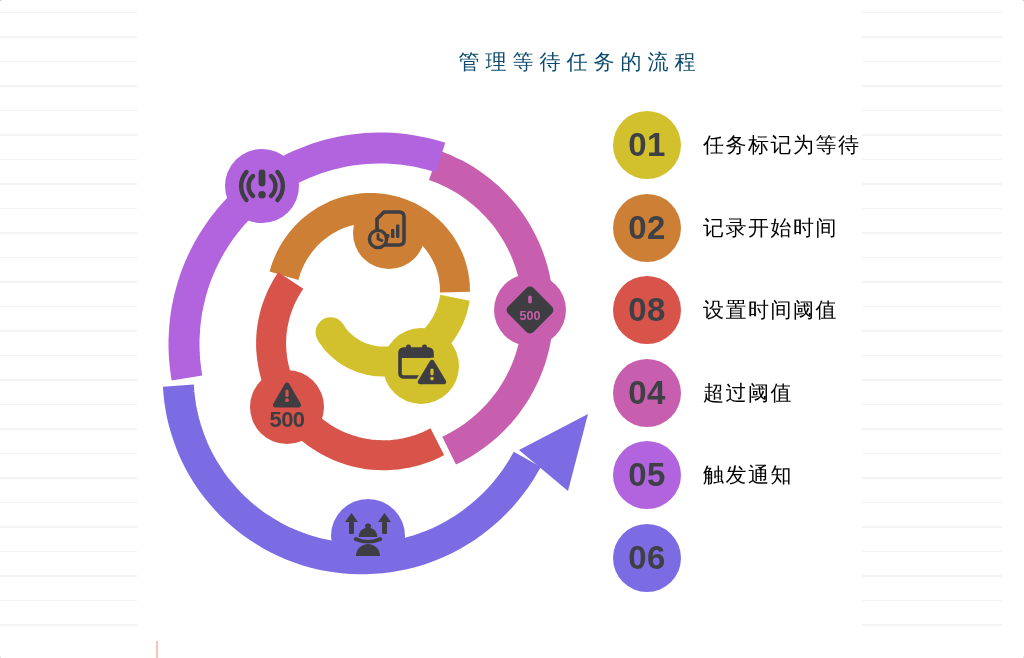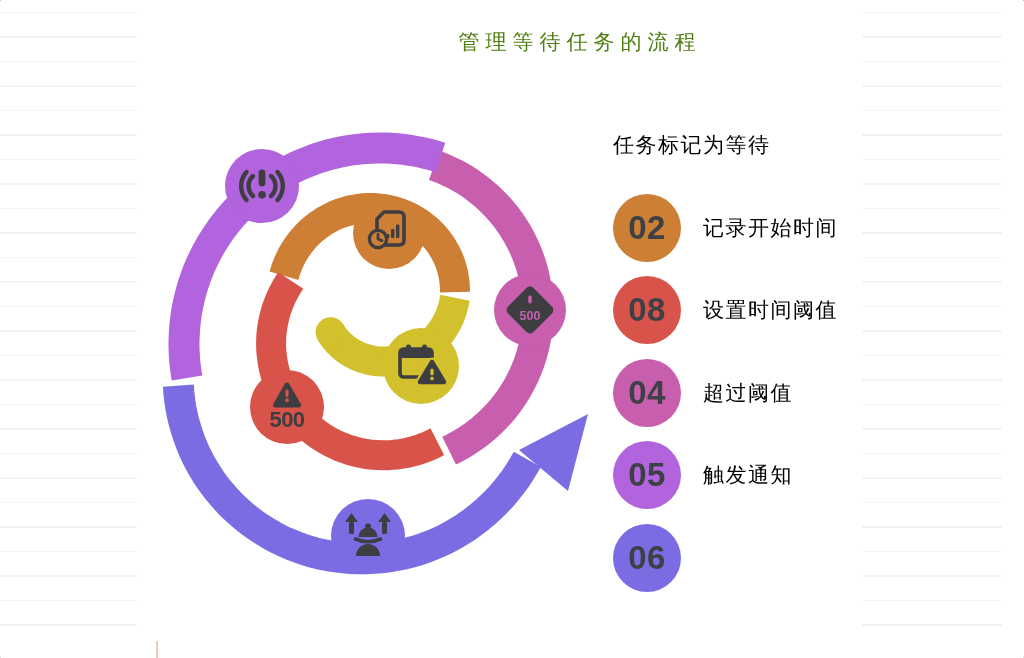--- a/index.html
+++ b/index.html
@@ -25,22 +25,22 @@
     background:#ffffff;
   }
   
   .corner{position:absolute;width:18px;height:18px;border:0 solid #3a3a3a;}
   .corner.tl{left:-6px;top:-6px;border-left-width:3px;border-top-width:3px;border-top-left-radius:14px;}
   .corner.tr{right:-6px;top:-6px;border-right-width:3px;border-top-width:3px;border-top-right-radius:14px;}
   .corner.bl{left:-6px;bottom:-6px;border-left-width:3px;border-bottom-width:3px;border-bottom-left-radius:14px;}
   .corner.br{right:-6px;bottom:-6px;border-right-width:3px;border-bottom-width:3px;border-bottom-right-radius:14px;}
 
   .title{
-    position:absolute;left:430px;top:28px;width:300px;
-    text-align:center;font-size:21px;color:#4d7c0f;letter-spacing:6px;
+    position:absolute;left:430px;top:48px;width:300px;
+    text-align:center;font-size:21px;color:#0c4a6e;letter-spacing:6px;
     white-space:nowrap;
   }
 
   .spiral-svg{position:absolute;left:150px;top:115px;width:460px;height:480px;}
 
   
   .step{
     position:absolute;left:613px;height:68px;
     display:flex;align-items:center;gap:22px;
   }
@@ -137,20 +137,23 @@
     <rect x="14" y="-14" width="5" height="12" rx="1"></rect>
     <path d="M 16.5 -23 L 23 -14 H 10 Z"></path>
     <rect x="-3" y="-12.5" width="6" height="5" rx="2.5"></rect>
     <path d="M -9.5 1 A 9.5 9.5 0 0 1 9.5 1 Z"></path>
     <path d="M -12.5 3 Q 0 8.5 12.5 3" stroke="#3e3e42" stroke-width="3.6" fill="none" stroke-linecap="round"></path>
     <path d="M -12 20 A 12 12 0 0 1 12 20 Z"></path>
   </g>
 </svg>
 
 <div class="step" style="top:111px">
+  <div class="step-circle" style="background: rgb(210, 193, 44);">
+    <span class="step-num">01</span>
+  </div>
   <span class="step-label">任务标记为等待</span>
 </div>
 <div class="step" style="top:193.6px">
   <div class="step-circle" style="background: rgb(204, 127, 53);">
     <span class="step-num">02</span>
   </div>
   <span class="step-label">记录开始时间</span>
 </div>
 <div class="step" style="top:276.2px">
   <div class="step-circle" style="background: rgb(216, 84, 74);">

